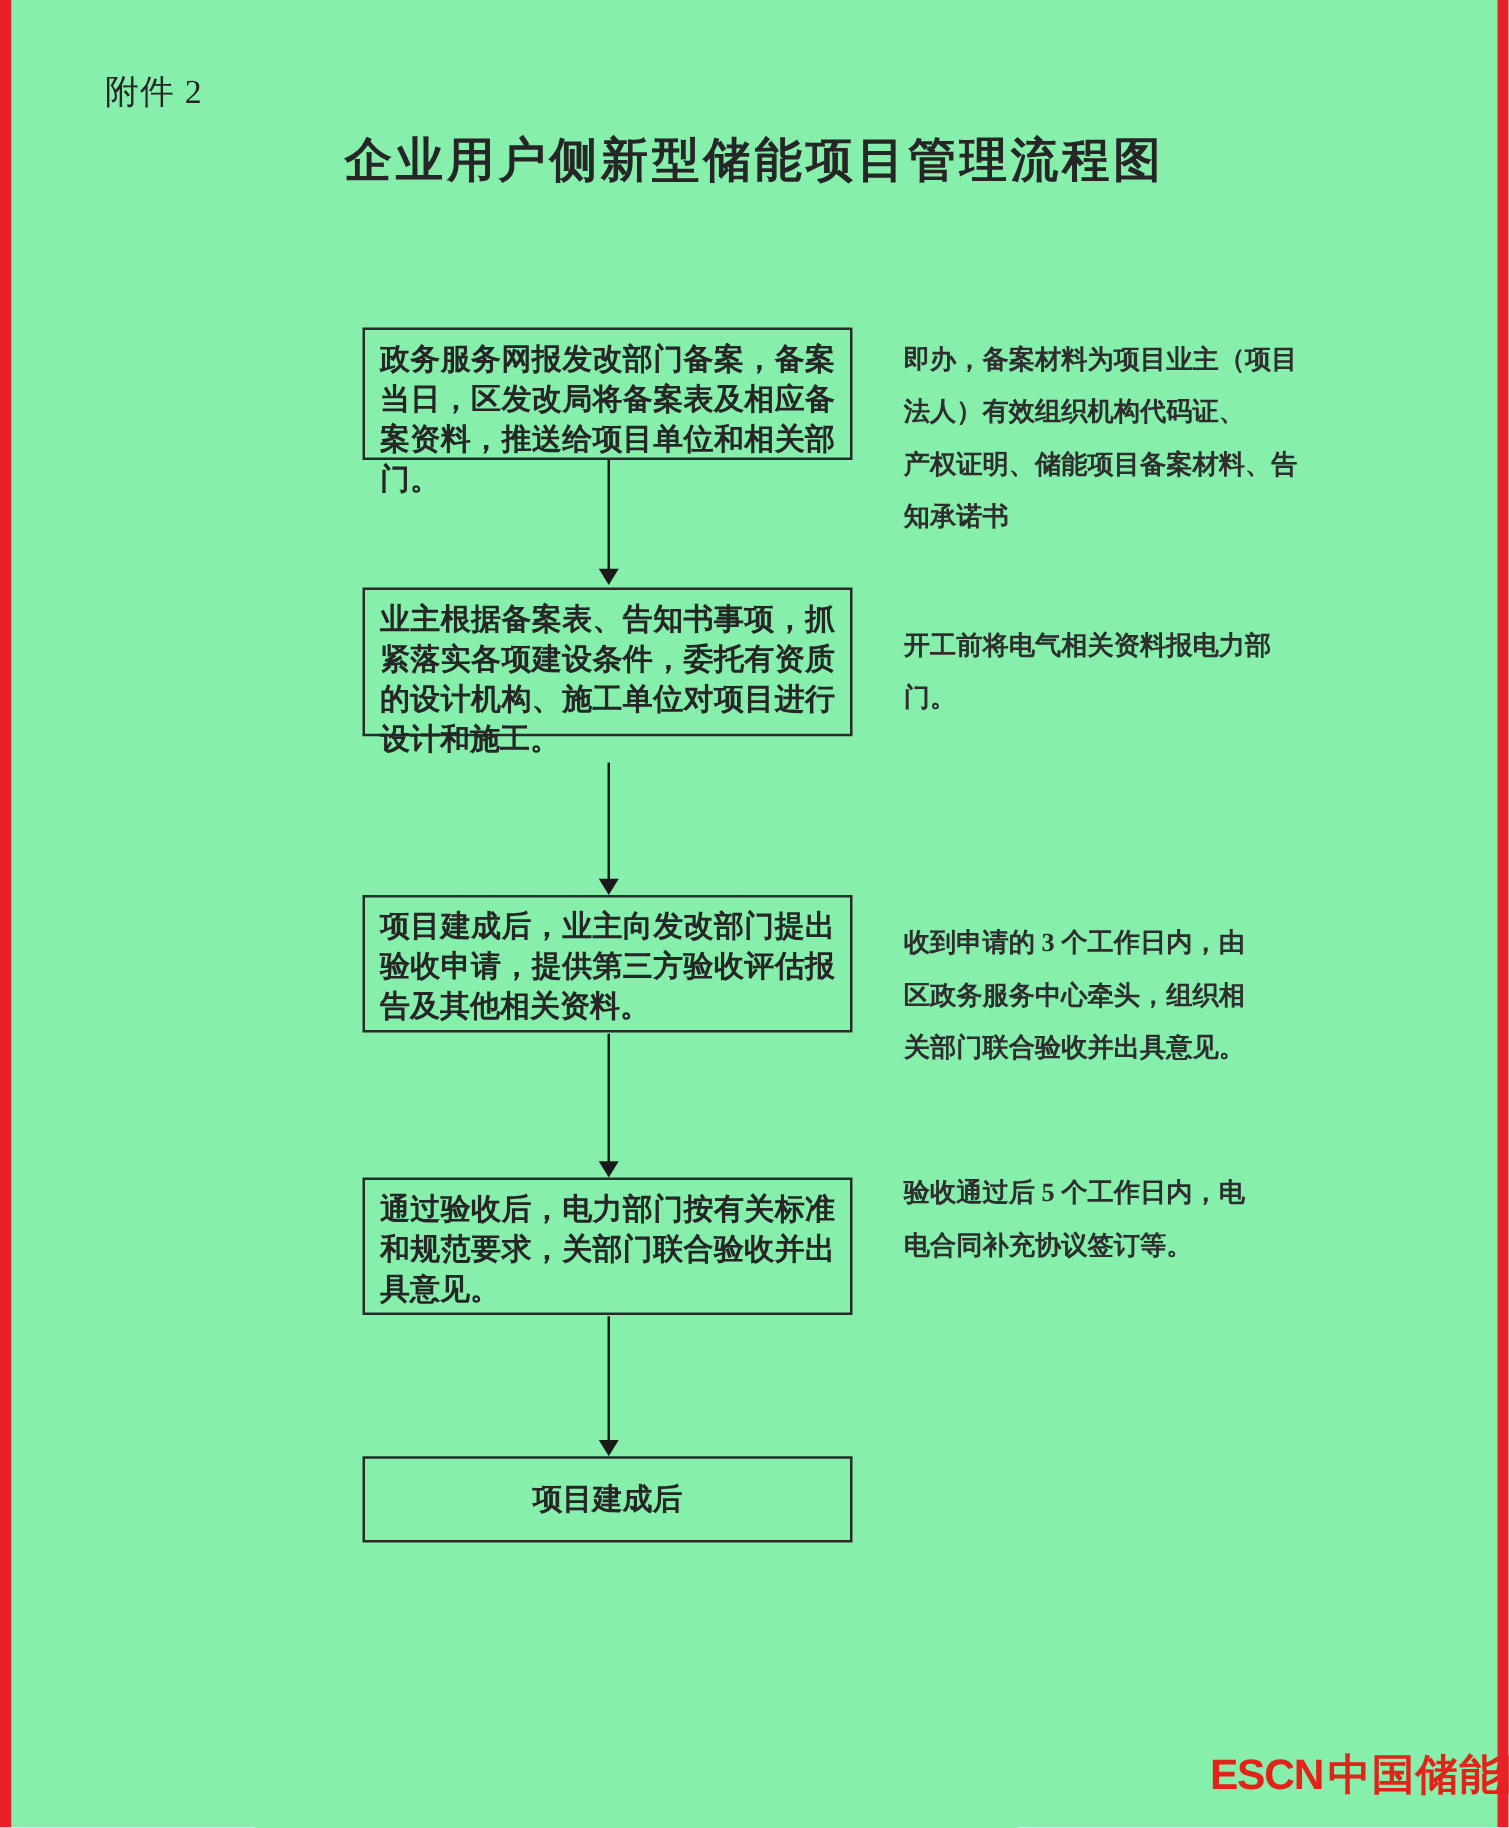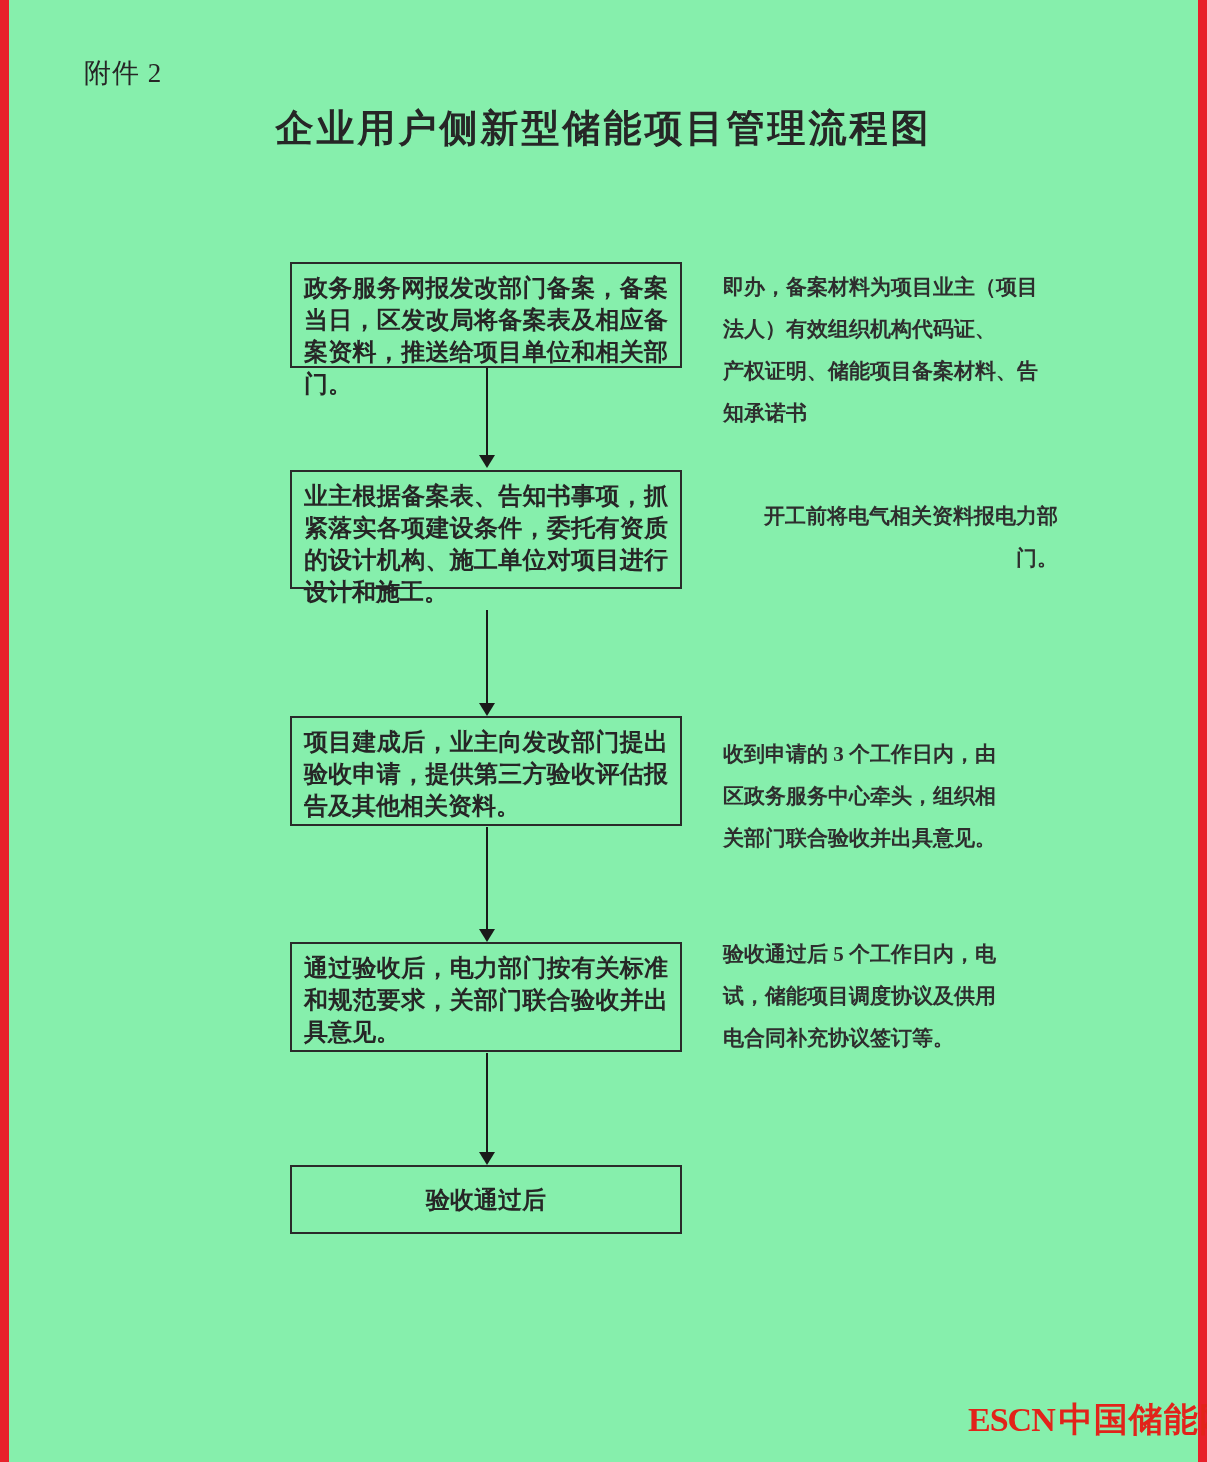--- a/index.html
+++ b/index.html
@@ -48,30 +48,30 @@
   .a2{top:610px;height:106px;}
   .a3{top:827px;height:115px;}
   .a4{top:1053px;height:112px;}
 
   .note{
     position:absolute;left:723px;width:335px;
     font-size:21px;font-weight:700;line-height:42px;
     color:#2e2e2e;
   }
   .n1{top:266px;}
-  .n2{top:495px;text-align:right;}
+  .n2{top:495px;}
   .n3{top:733px;}
   .n4{top:933px;}
 
   .logo{
     position:absolute;left:968px;top:1399px;height:42px;
     display:flex;align-items:center;white-space:nowrap;
   }
   .logo-en{
-    font-family:Liberation Serif, serif;
+    font-family:Liberation Sans, sans-serif;
     font-weight:900;font-size:34px;letter-spacing:-1px;
   }
   .logo-cn{
     font-size:34px;font-weight:700;margin-left:4px;letter-spacing:1px;
     font-family:"Liberation Sans","DejaVu Sans",sans-serif;
   }
 </style>
 </head>
 <body>
 
@@ -89,21 +89,21 @@
   <div class="flowbox box2">
     <span>业主根据备案表、告知书事项，抓紧落实各项建设条件，委托有资质的设计机构、施工单位对项目进行设计和施工。</span>
   </div>
   <div class="flowbox box3">
     <span>项目建成后，业主向发改部门提出验收申请，提供第三方验收评估报告及其他相关资料。</span>
   </div>
   <div class="flowbox box4">
     <span>通过验收后，电力部门按有关标准和规范要求，关部门联合验收并出具意见。</span>
   </div>
   <div class="flowbox box5">
-    <span>验收通过后</span>
+    <span>项目建成后</span>
   </div>
 
   <div class="arrow a1">
     <div class="shaft"></div>
     <div class="head"></div>
   </div>
   <div class="arrow a2">
     <div class="shaft"></div>
     <div class="head"></div>
   </div>
@@ -126,21 +126,20 @@
     <div>开工前将电气相关资料报电力部</div>
     <div>门。</div>
   </div>
   <div class="note n3">
     <div>收到申请的 3 个工作日内，由</div>
     <div>区政务服务中心牵头，组织相</div>
     <div>关部门联合验收并出具意见。</div>
   </div>
   <div class="note n4">
     <div>验收通过后 5 个工作日内，电</div>
-    <div>试，储能项目调度协议及供用</div>
     <div>电合同补充协议签订等。</div>
   </div>
 
   <div class="logo" style="color:#e2231a;">
     <span class="logo-en">ESCN</span>
     <span class="logo-cn">中国储能网</span>
   </div>
 
 </div>
 

